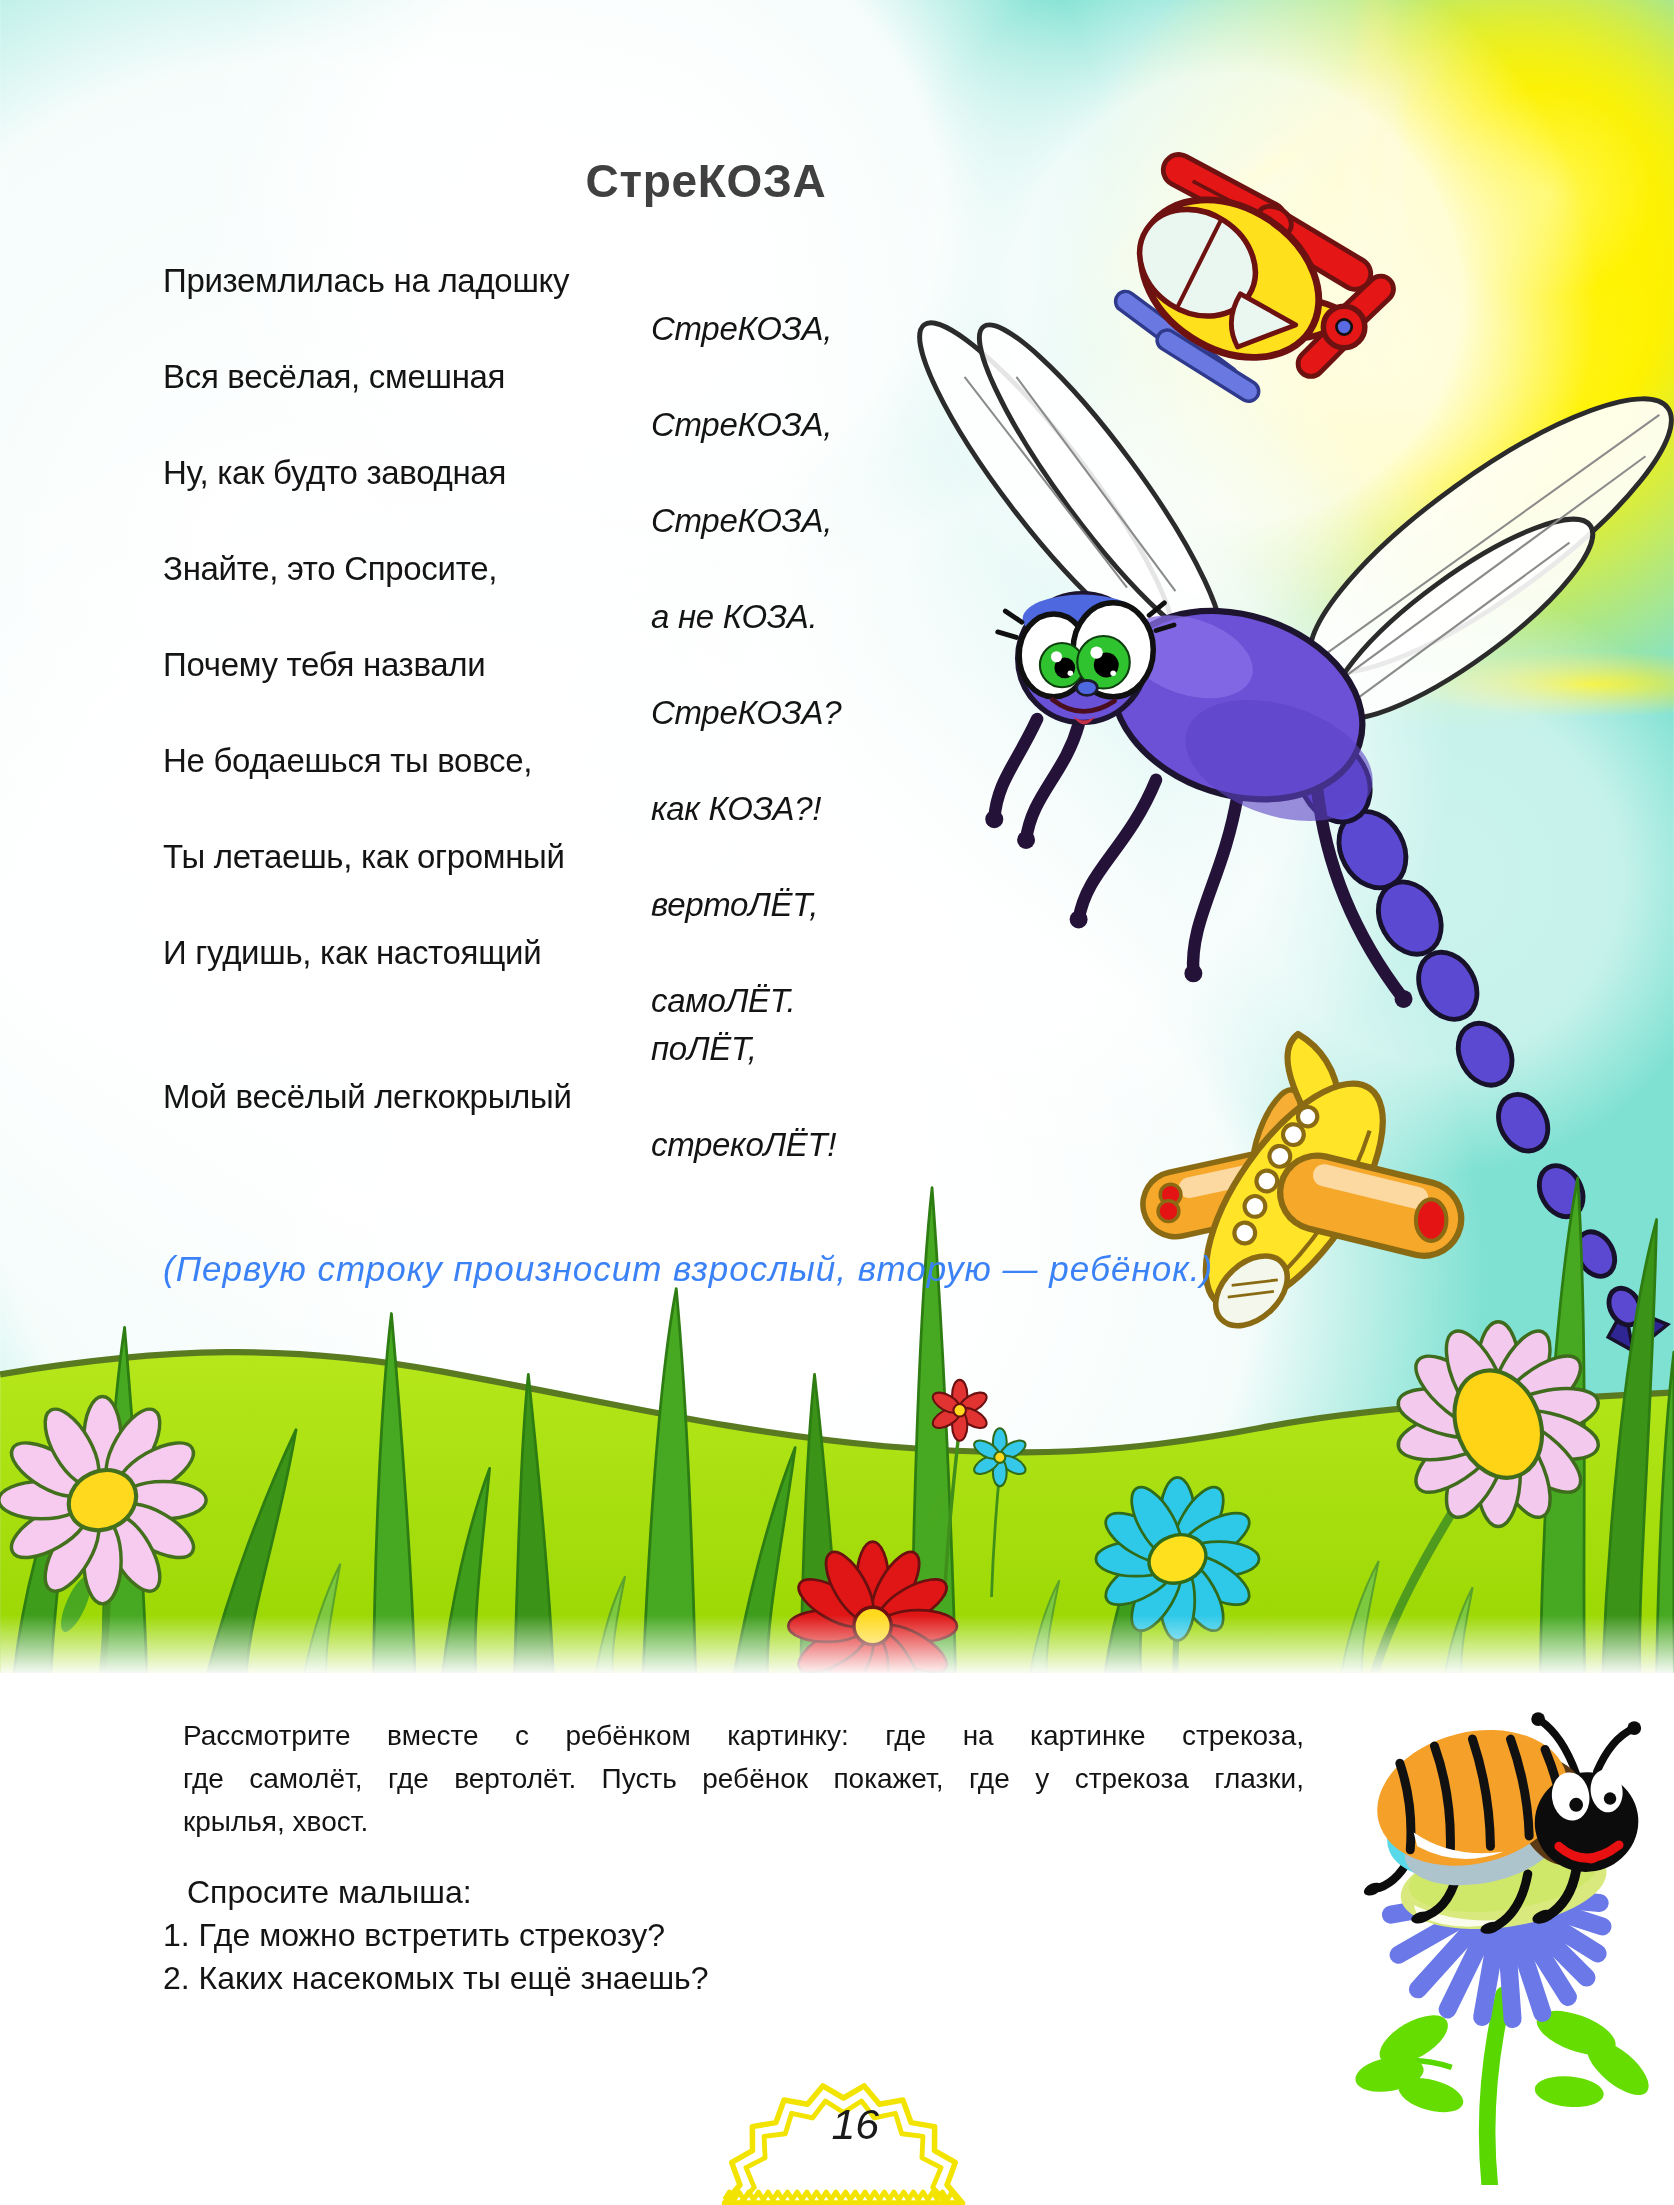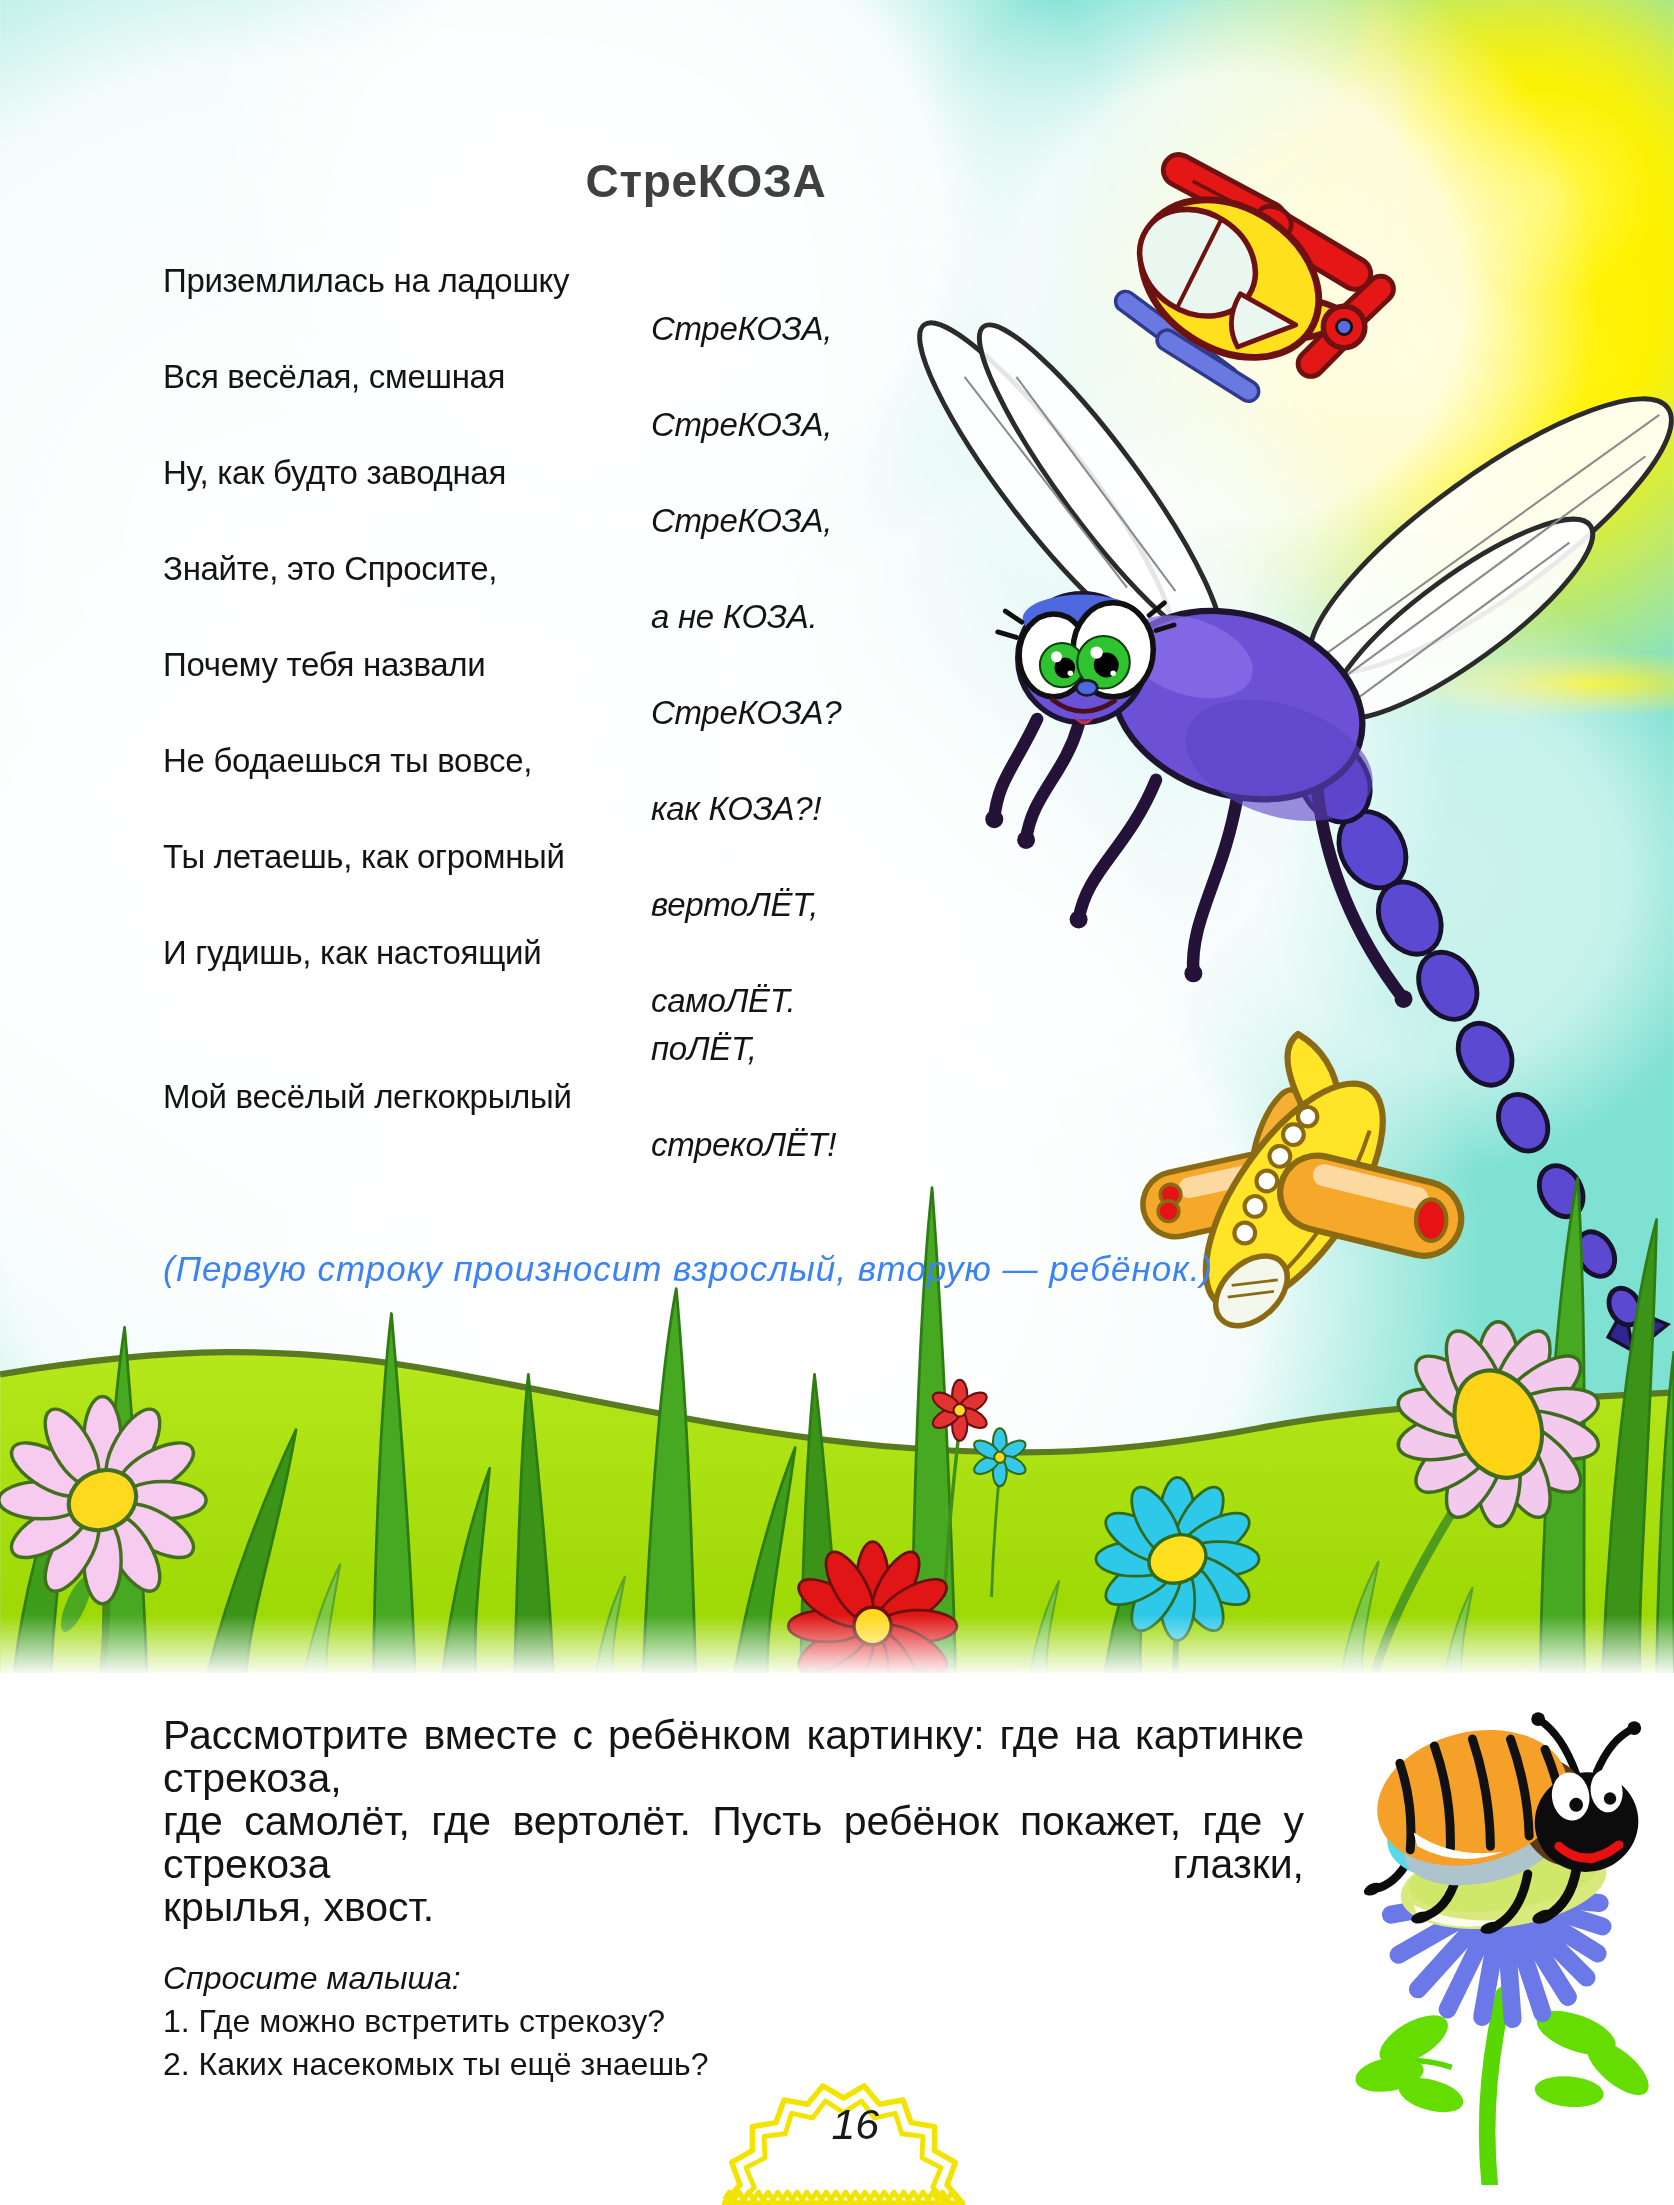--- a/index.html
+++ b/index.html
@@ -8,23 +8,23 @@
   .abs{position:absolute;}
   .scene{left:0;top:0;width:1674px;height:1673px;}
   .title{left:163px;top:154px;width:1086px;text-align:center;
          font-size:46px;font-weight:700;letter-spacing:0.7px;color:#404040;}
   .poem{left:163px;top:257px;width:1079px;}
   .pl{font-size:33px;line-height:48px;letter-spacing:-0.3px;white-space:nowrap;}
   .pl.ind{padding-left:488px;font-style:italic;}
   .note{left:163px;top:1249px;width:1106px;font-size:35px;font-style:italic;
         letter-spacing:1px;color:#3b82f6;white-space:nowrap;}
   .activity{left:163px;top:1714px;width:1141px;}
-  .para{font-size:41px;line-height:43px;text-align:justify;}
+  .para{font-size:28px;line-height:43px;text-align:justify;margin-left:20px;}
   .para.j{text-align-last:justify;}
-  .prompt{font-size:32px;line-height:43px;font-style:italic;margin-top:28px;}
+  .prompt{font-size:32px;line-height:43px;margin-top:28px;margin-left:24px;}
   .q{font-size:32px;line-height:43px;}
   .bug{left:1348px;top:1708px;width:325px;height:477px;}
   .badge{left:719px;top:2064px;width:249px;height:142px;}
 </style>
 </head>
 <body>
 
 <svg class="abs scene" viewBox="0 0 2421 2420" xmlns="http://www.w3.org/2000/svg">
   <defs>
     <radialGradient id="wg">

